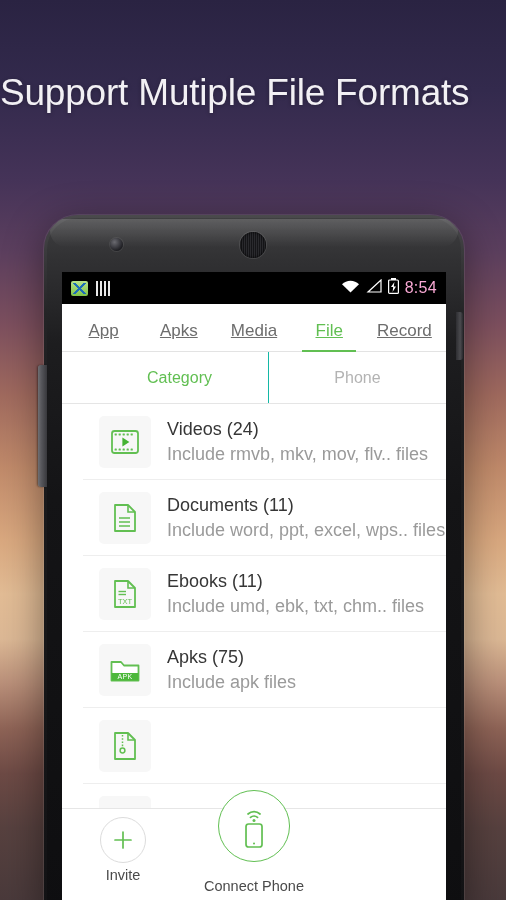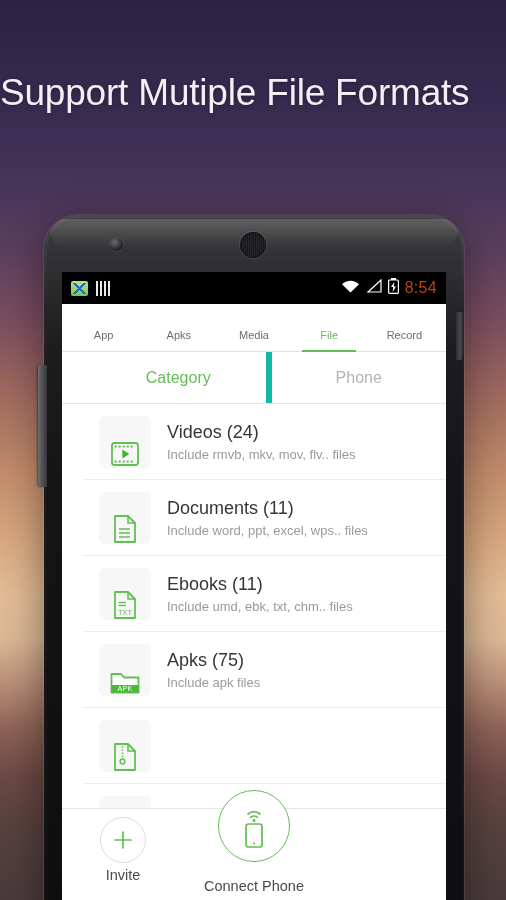--- a/index.html
+++ b/index.html
@@ -93,21 +93,21 @@
     width:384px; height:628px;
     background:#ffffff;
     overflow:hidden;
   }
 
   
   .statusbar {
     height:32px; background:#000;
     display:flex; align-items:center;
     padding:7px 9px;
-    color:#c2410c;
+    color:#f9a8d4;
   }
   .sb-left { display:flex; align-items:center; gap:8px; }
   .sb-right { margin-left:auto; display:flex; align-items:center; gap:6px; }
   .sb-time { font-size:16px; letter-spacing:.3px; }
   .ico-app {
     width:17px; height:15px; border-radius:2px;
     background:linear-gradient(180deg,#b9e48a 0%,#7fc34a 100%);
     position:relative;
   }
   .ico-app::after {
@@ -124,58 +124,59 @@
   
   .tabbar {
     display:flex; align-items:flex-end;
     height:48px;
     background:#fff;
     border-bottom:1px solid #e3e3e3;
     padding:0 4px;
   }
   .tab {
     flex:1; text-align:center;
-    font-size:11px; color:#6d6d6d;
+    font-size:17px; color:#6d6d6d;
     padding-bottom:10px;
     position:relative;
+    text-decoration:underline;
   }
   .tab.active { color:#61bf52; }
   .tab.active::after {
     content:""; position:absolute;
     left:14%; right:14%; bottom:-1px; height:2px;
     background:#61bf52;
   }
 
   
   .segment { display:flex; height:52px; border-bottom:1px solid #e5e5e5; background:#fff; }
   .seg {
     flex:1; display:flex; align-items:center; justify-content:center;
     font-size:16px; color:#b3b3b3;
   }
   .seg.active { color:#61bf52;padding-left:29px; }
-  .seg + .seg { border-left:6px solid #14b8a6; }
+  .seg + .seg { border-left:1px solid #14b8a6; }
 
   
   .list { background:#fff;padding-left:21px; }
   .row {
     display:flex; align-items:center;
     height:76px;
     padding:0 0 0 16px;
     border-bottom:1px solid #eeeeee;
   }
   .row-ico {
     width:52px; height:52px; flex:0 0 52px;
     border-radius:5px;
     background:#f7f7f7;
-    display:flex; align-items:flex-end; justify-content:center;
+    display:flex; align-items:center; justify-content:center;
     margin-right:16px;
   }
   .row-txt { display:flex; flex-direction:column; justify-content:center; gap:4px; }
   .row-title { font-size:18px; color:#363636; }
-  .row-sub { font-size:13px; color:#9a9a9a; }
+  .row-sub { font-size:18px; color:#9a9a9a; }
 
   
   .bottombar {
     position:absolute;
     left:0; bottom:0; width:384px; height:92px;
     background:#ffffff;
     border-top:1px solid #e6e6e6;
     display:flex; align-items:flex-start; justify-content:space-between;
     padding:8px 22px 0 22px;
   }

